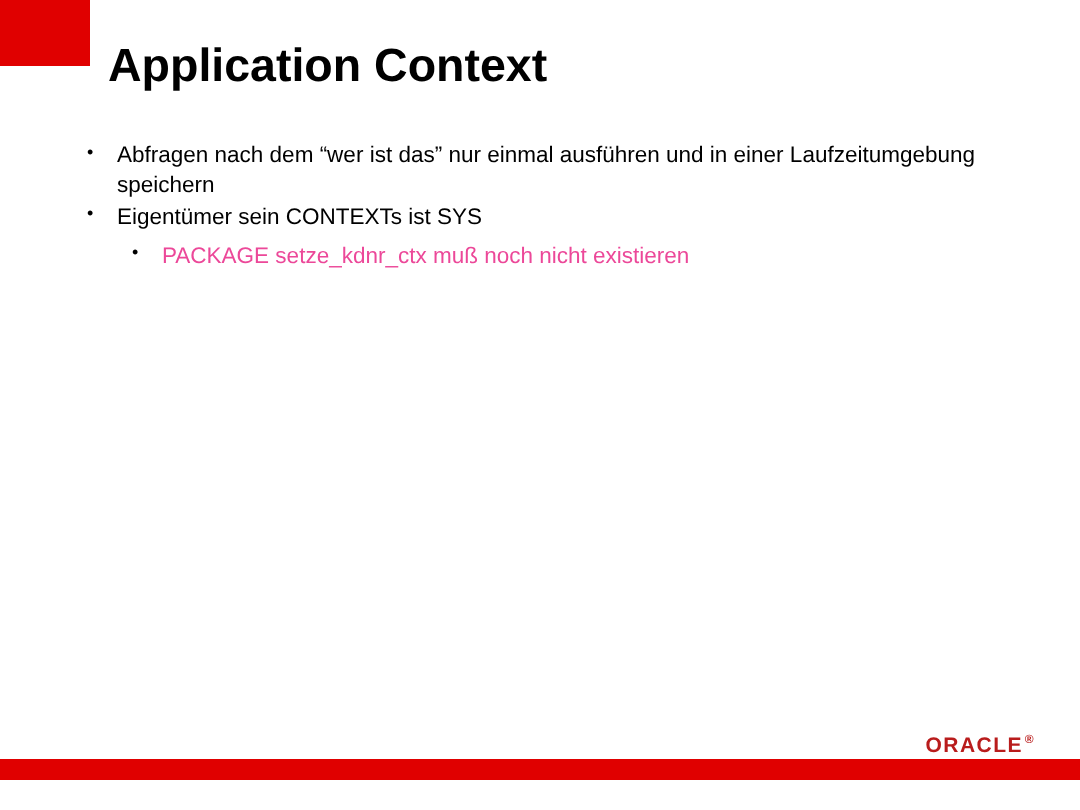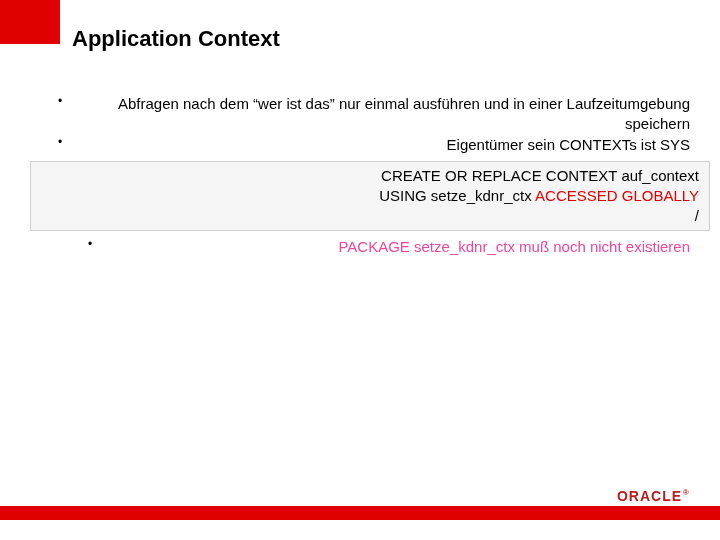--- a/index.html
+++ b/index.html
@@ -17,30 +17,29 @@
     top: 0;
     left: 0;
     width: 60px;
     height: 44px;
     background: #e00000;
   }
   .title {
     position: absolute;
     top: 26px;
     left: 72px;
-    font-size: 22px;
+    font-size: 31px;
     font-weight: bold;
     color: #000;
   }
   .content {
     position: absolute;
     top: 94px;
     left: 50px;
     right: 30px;
-    text-align: right;
   }
   ul.bullets {
     list-style: none;
     padding: 0;
     margin: 0;
   }
   ul.bullets > li {
     position: relative;
     padding-left: 28px;
     font-size: 15px;
@@ -121,27 +120,20 @@
 <div class="red-block"></div>
 
 <div class="title">Application Context</div>
 
 <div class="content">
   <ul class="bullets">
     <li>Abfragen nach dem “wer ist das” nur einmal ausführen und in einer Laufzeitumgebung speichern</li>
     <li>Eigentümer sein CONTEXTs ist SYS</li>
   </ul>
 
-  <div class="codebox">
-    <div>CREATE OR REPLACE CONTEXT auf_context</div>
-    <div class="line2">
-      <span>USING setze_kdnr_ctx </span><span class="kw-red">ACCESSED GLOBALLY</span>
-    </div>
-    <div>/</div>
-  </div>
 
   <ul class="sub-bullets">
     <li>PACKAGE setze_kdnr_ctx muß noch nicht existieren</li>
   </ul>
 </div>
 
 <div class="logo">
   <span>ORACLE</span><span class="reg">®</span>
 </div>
 <div class="footer-bar"></div>

